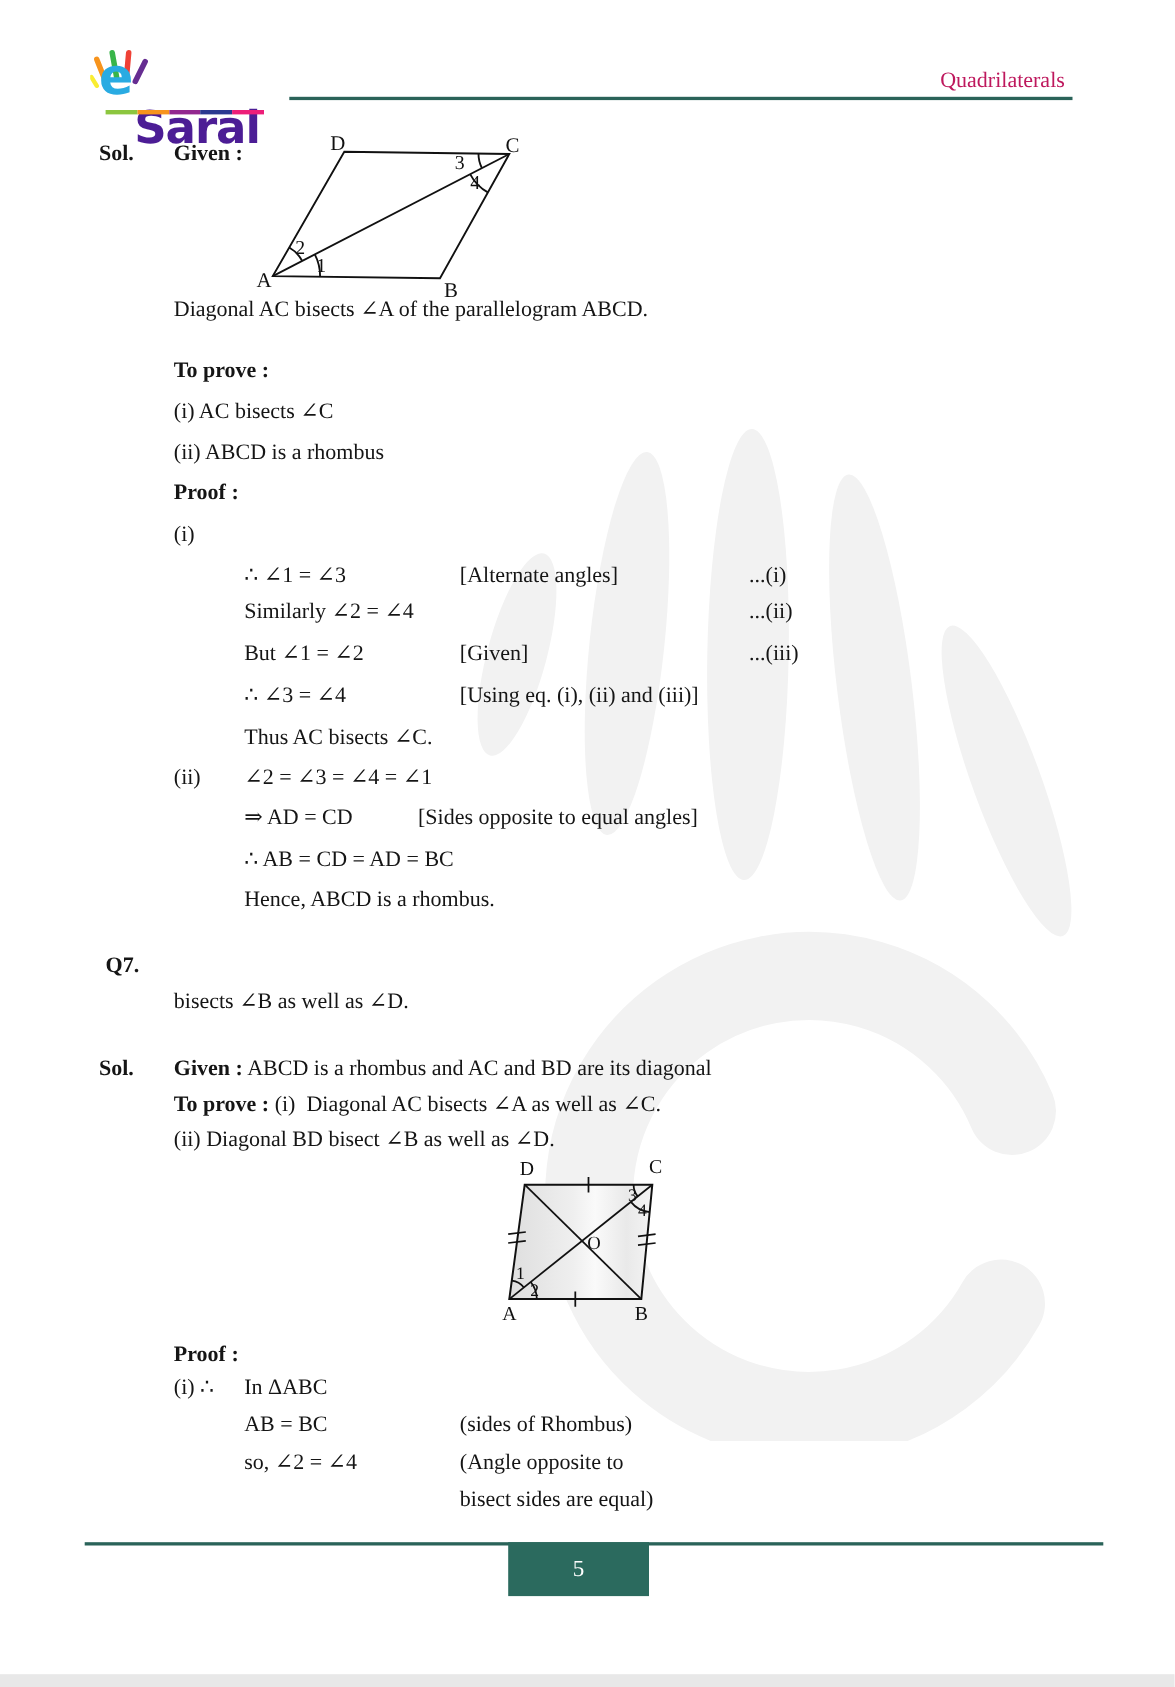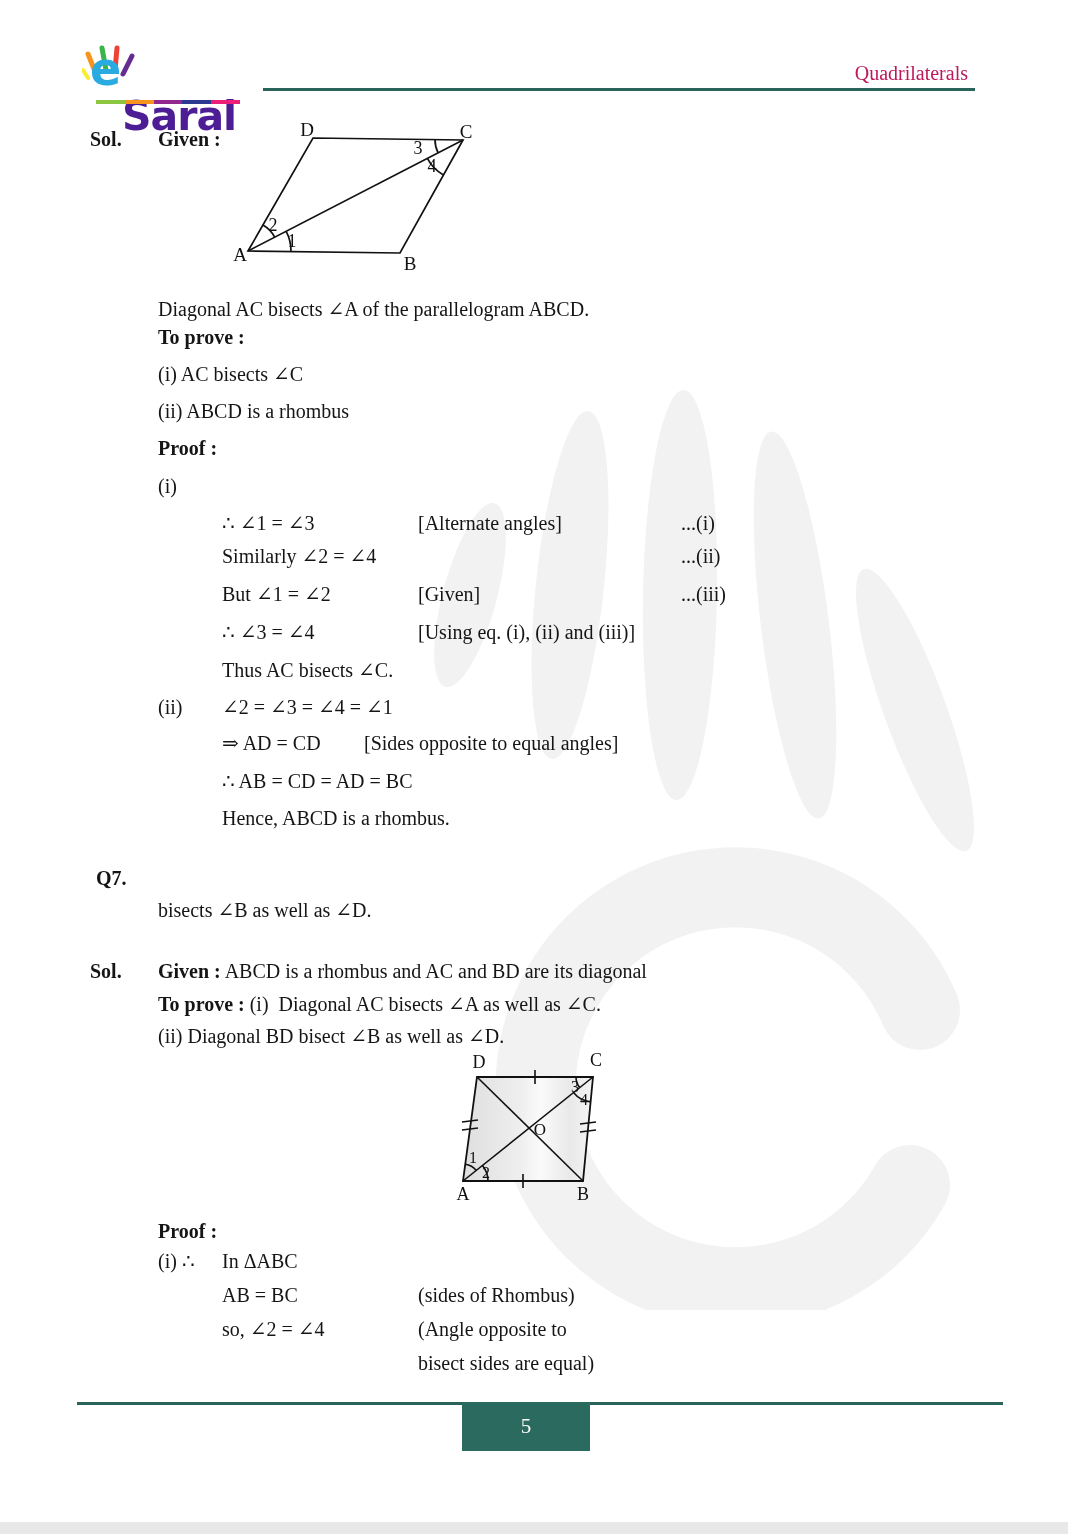--- a/index.html
+++ b/index.html
@@ -15,21 +15,21 @@
   .logo-underline div{flex:1;height:100%;}
   .fingers{position:absolute;left:0;top:0;}
   .chapter{position:absolute;top:62px;right:100px;font-size:20px;color:#be185d;}
   .header-rule{position:absolute;left:263px;top:88px;width:712px;height:3px;background:#2a6359;}
   
   .ln{position:absolute;left:0;width:910px;height:30px;font-size:20px;line-height:26px;}
   .ln > span{position:absolute;white-space:pre;}
   .flow{white-space:pre;}
   .b{font-weight:bold;}
   .x90{left:90px;} .x96{left:96px;} .x158{left:158px;} .x222{left:222px;}
-  .x362{left:364px;text-align:right;} .x418{left:418px;} .x681{left:681px;}
+  .x362{left:380px;text-align:right;} .x418{left:418px;} .x681{left:681px;}
   
   .d1{position:absolute;left:225px;top:116px;}
   .d2{position:absolute;left:448px;top:1050px;}
   svg text{font-family:"Liberation Serif","DejaVu Serif",serif;fill:#111;}
   
   .watermark{position:absolute;left:400px;top:370px;z-index:0;}
   .content{position:relative;z-index:1;}
   
   .footer-rule{position:absolute;left:77px;top:1402px;width:926px;height:3px;background:#2a6359;}
   .page-badge{position:absolute;left:462px;top:1402px;width:128px;height:49px;background:#2b6a5e;
@@ -92,21 +92,21 @@
       <text x="82" y="20" font-size="19" text-anchor="middle">D</text>
       <text x="241" y="22" font-size="19" text-anchor="middle">C</text>
       <text x="15" y="145" font-size="19" text-anchor="middle">A</text>
       <text x="185" y="154" font-size="19" text-anchor="middle">B</text>
       <text x="48" y="115" font-size="18" text-anchor="middle">2</text>
       <text x="67" y="131" font-size="18" text-anchor="middle">1</text>
       <text x="193" y="38" font-size="18" text-anchor="middle">3</text>
       <text x="207" y="56" font-size="18" text-anchor="middle">4</text>
     </svg>
 
-    <div class="ln" style="top:296px">
+    <div class="ln" style="top:268px">
       <span class="x158">Diagonal AC bisects ∠A of the parallelogram ABCD.</span>
     </div>
     <div class="ln" style="top:324px">
       <span class="x158 b">To prove :</span>
     </div>
     <div class="ln" style="top:361px">
       <span class="x158">(i) AC bisects ∠C</span>
     </div>
     <div class="ln" style="top:398px">
       <span class="x158">(ii) ABCD is a rhombus</span>

